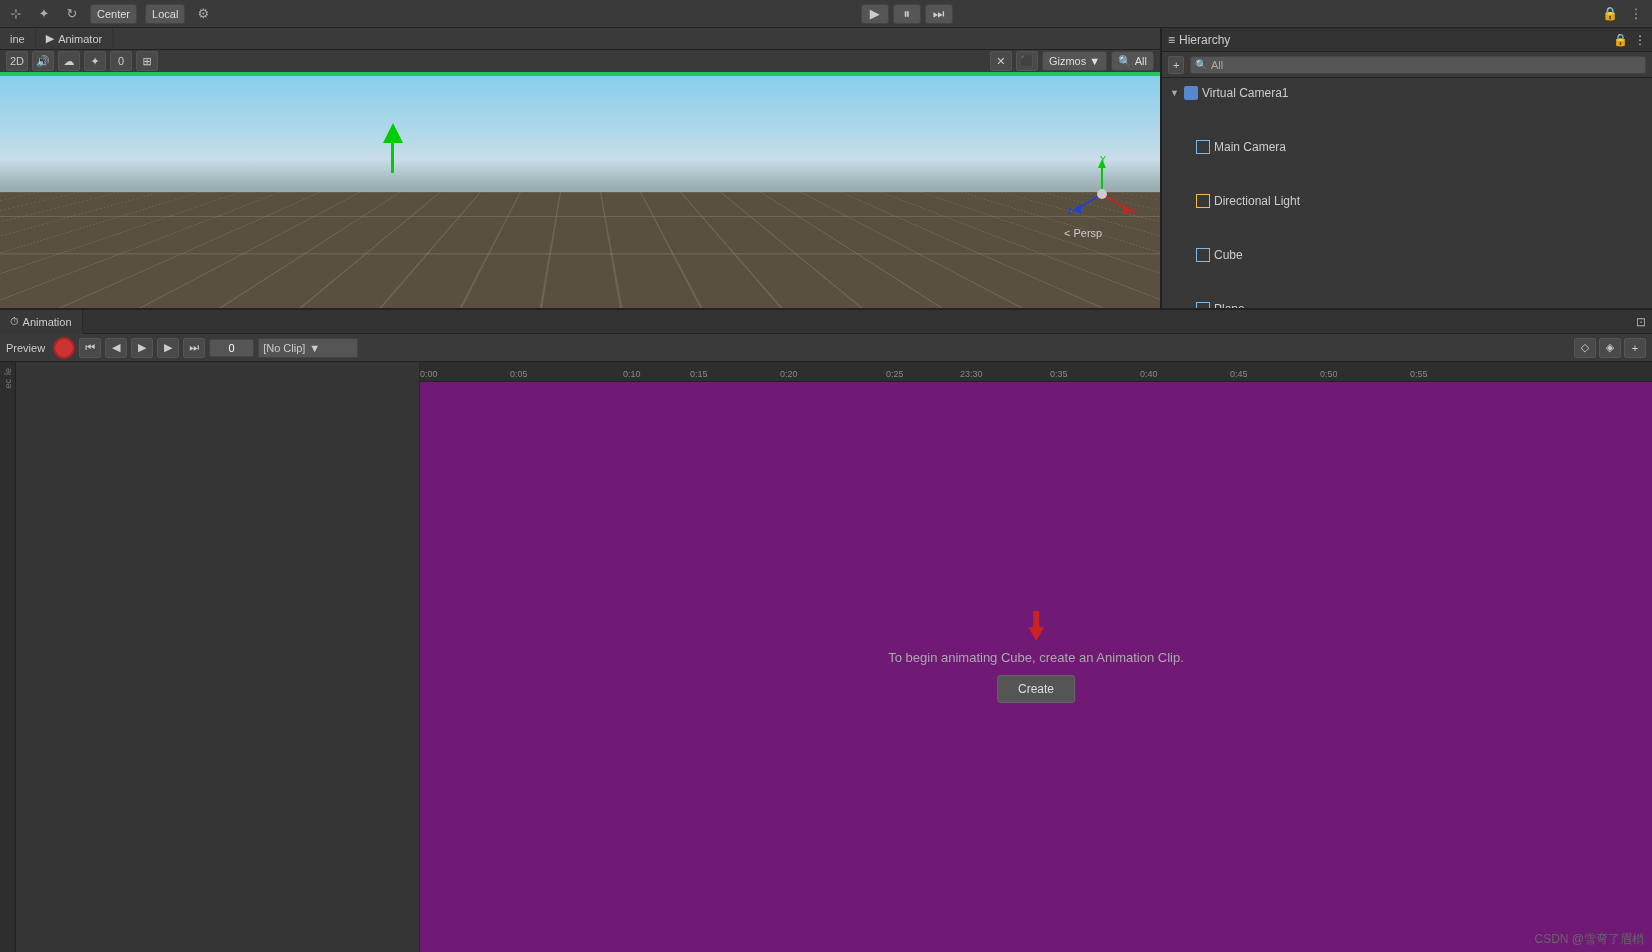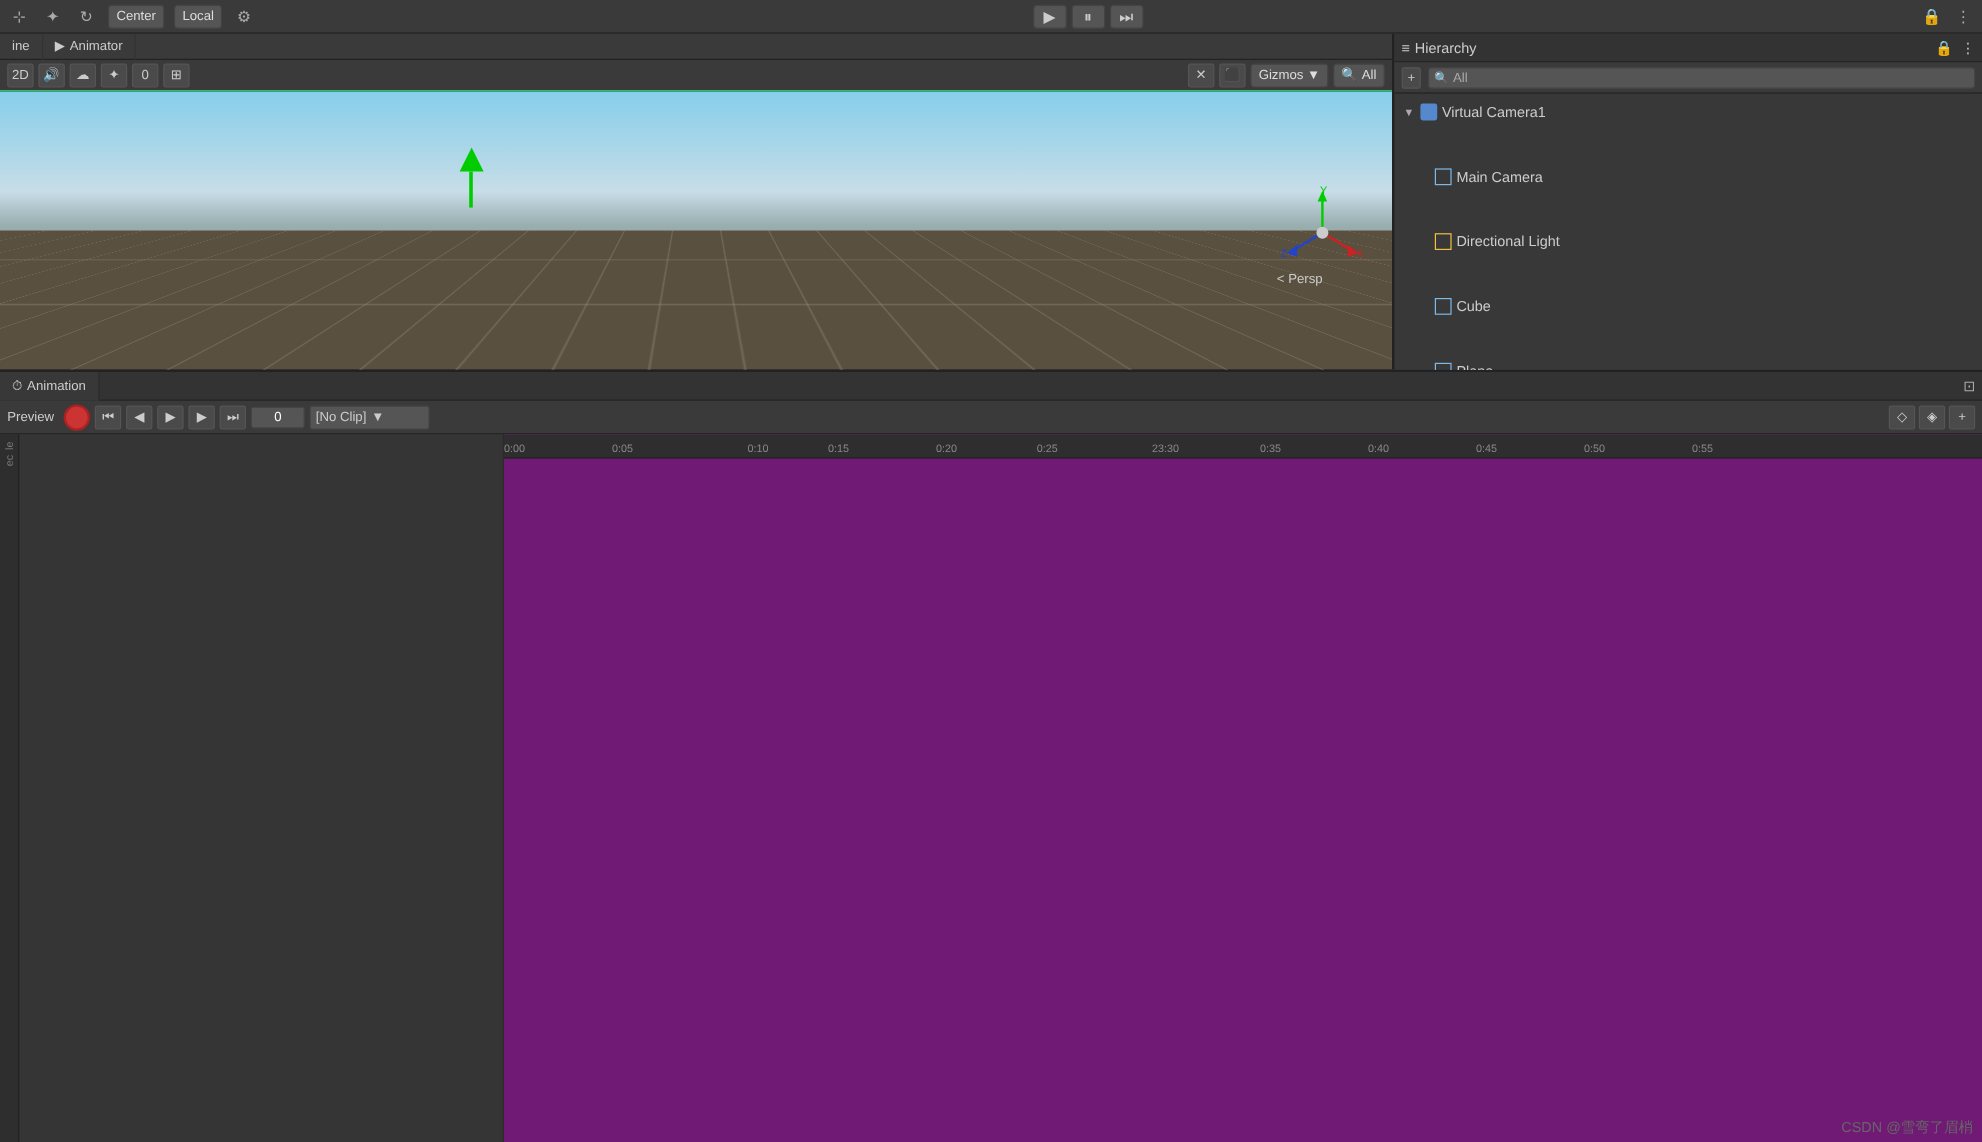--- a/index.html
+++ b/index.html
@@ -429,21 +429,21 @@
     }
 
     
     .scene-view-toolbar {
       position: absolute;
       top: 50px;
       left: 0;
       width: 1160px;
       height: 26px;
       background: #3a3a3a;
-      border-bottom: 1px solid #22c55e;
+      border-bottom: 4px solid #22c55e;
       display: flex;
       align-items: center;
       padding: 0 6px;
       gap: 4px;
       z-index: 8;
     }
 
     .scene-main-viewport {
       position: absolute;
       top: 76px;
@@ -663,26 +663,39 @@
     </div>
 
     <div class="animation-timeline">
 
       <div class="timeline-ruler">
         <div class="ruler-tick" style="left:0px;">0:00</div>
         <div class="ruler-tick" style="left:90px;">0:05</div>
         <div class="ruler-tick" style="left:180px;margin-left:23px;">0:10</div>
         <div class="ruler-tick" style="left:270px;">0:15</div>
         <div class="ruler-tick" style="left:360px;">0:20</div>
-        <div class="ruler-tick" style="left:444px;">0:25</div>
+        <div class="ruler-tick" style="left:466px;">0:25</div>
         <div class="ruler-tick" style="left:540px;">23:30</div>
         <div class="ruler-tick" style="left:630px;">0:35</div>
         <div class="ruler-tick" style="left:720px;">0:40</div>
         <div class="ruler-tick" style="left:810px;">0:45</div>
         <div class="ruler-tick" style="left:900px;">0:50</div>
         <div class="ruler-tick" style="left:990px;">0:55</div>
       </div>
 
+      <div class="timeline-center-message">
+
+        <div style="margin-bottom:6px;">
+          <svg width="24" height="30">
+            <polygon points="12,30 4,16 20,16" fill="#cc2222"></polygon>
+            <rect x="9" y="0" width="6" height="18" fill="#cc2222"></rect>
+          </svg>
+        </div>
+        <div>To begin animating Cube, create an Animation Clip.</div>
+        <div>
+          <button class="create-btn">Create</button>
+        </div>
+      </div>
     </div>
   </div>
 </div>
 
 <div class="watermark">CSDN @雪弯了眉梢</div>
 
 </body></html>

